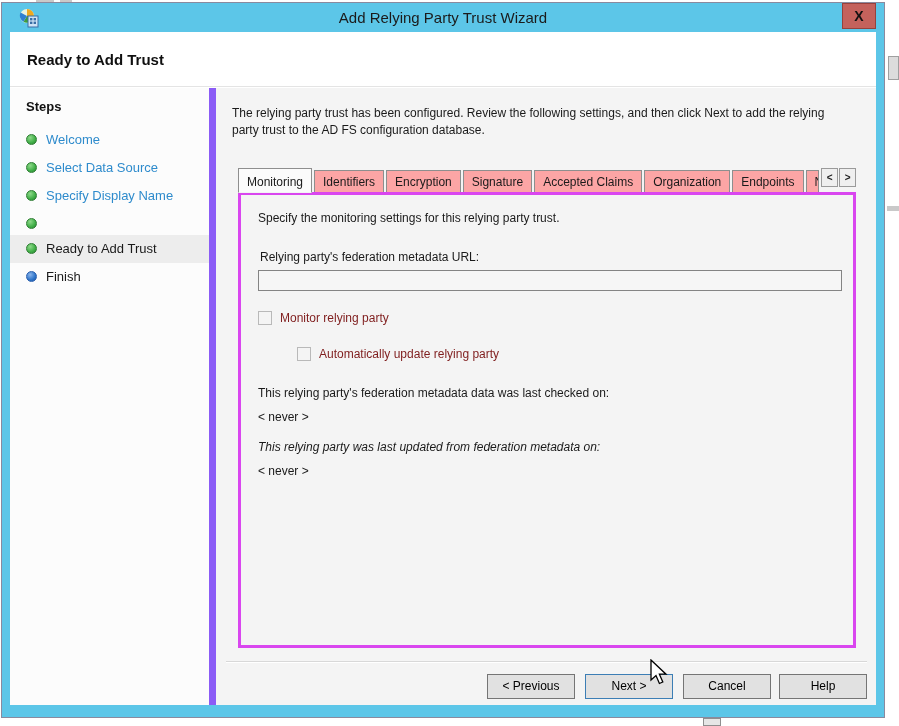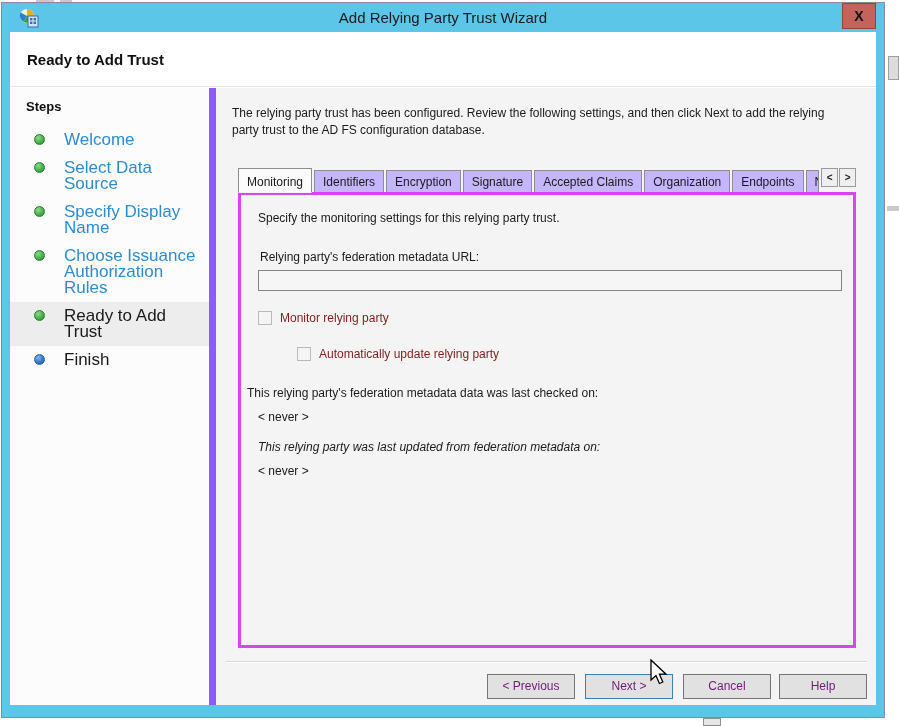--- a/index.html
+++ b/index.html
@@ -28,38 +28,38 @@
                 padding:19px 0 0 17px; }
   .wiz-header h1 { font-size:15px; font-weight:bold; color:#101010; }
 
   
   .main { position:absolute; top:56px; bottom:0; left:0; right:0; display:flex; }
 
   .sidebar { width:206px; background:#fcfcfc; border-right:7px solid #8b5cf6;
              padding-top:11px; flex-shrink:0; }
   .steps-heading { font-size:13px; font-weight:bold; color:#111;
                    padding:0 0 12px 16px; }
-  .step { display:flex; gap:19px; padding:6px 4px 6px 24px; font-size:17px;
+  .step { display:flex; gap:9px; padding:6px 4px 6px 16px; font-size:13px;
           line-height:16px; align-items:flex-start; }
   .dot { width:11px; height:11px; border-radius:50%; flex-shrink:0; margin-top:2px; }
   .dot.green { background:radial-gradient(circle at 35% 30%, #8fd98a, #3fae46 60%, #2c8032); border:1px solid #2e7d33; }
   .dot.blue  { background:radial-gradient(circle at 35% 30%, #8ab4ea, #2e74c9 60%, #1f54a0); border:1px solid #2a5fae; }
   .step.link span.lbl { color:#2e8bcc; }
   .step.current { background:#ededed; }
   .step.current span.lbl, .step.pending span.lbl { color:#1a1a1a; }
   .step span.lbl { max-width:150px; }
 
   .content { position:relative; flex:1; background:#f4f4f4; }
   .intro { position:absolute; left:16px; top:17px; width:616px;
            font-size:12px; line-height:1.4; color:#1a1a1a; }
 
   
   .tabs-area { position:absolute; left:22px; top:79px; width:618px; }
   .tabrow { position:relative; display:flex; align-items:flex-end; height:25px; }
-  .tab { background:#c4b5fd; border:1px solid #8e8e8e; border-bottom:none;
+  .tab { background:#fca5a5; border:1px solid #8e8e8e; border-bottom:none;
          font-size:12px; color:#1a1a1a; padding:4px 8px 3px 8px; height:22px;
          margin-right:2px; white-space:nowrap; }
   .tab.active { background:#fbfbfb; height:25px; padding-top:6px;
                 position:relative; z-index:3; border-bottom:1px solid #f4f4f4;
                 margin-bottom:-1px; }
   .tab.truncated { width:15px; overflow:hidden; padding-right:0; margin-right:1px; }
   .tab-scroll { width:22px; height:19px; background:#efefef; border:1px solid #9a9a9a;
                 font-size:10px; font-weight:bold; color:#222; text-align:center;
                 line-height:17px; margin-left:1px; align-self:flex-start; margin-top:1px; }
   .panel { position:relative; width:618px; height:456px; background:#f4f4f4;
@@ -72,21 +72,21 @@
   .cb-row { position:absolute; display:flex; gap:8px; align-items:flex-end;
             font-size:12px; color:#7f1d1d; }
   .checkbox { width:14px; height:14px; background:#f4f4f4; border:1px solid #b9b9b9;
               flex-shrink:0; }
 
   
   .footer-divider { position:absolute; left:10px; right:9px; top:573px; height:2px;
                     border-top:1px solid #d8d8d8; border-bottom:1px solid #ffffff; }
   .btn-row { position:absolute; top:586px; right:9px; display:flex; }
   .btn { width:88px; height:25px; background:#e1e1e1; border:1px solid #757575;
-         font-size:12px; color:#701a75; text-align:center; line-height:23px; }
+         font-size:12px; color:#000000; text-align:center; line-height:23px; }
   .btn.default { border:1px solid #3c7eb5; }
   .gap10 { margin-right:10px; } .gap8 { margin-right:8px; }
 
   .cursor { position:absolute; left:650px; top:659px; z-index:50; }
 </style>
 </head>
 <body>
 
 <div class="artifact" style="left:36px; top:0; width:18px; height:3px;"></div>
 <div class="artifact" style="left:60px; top:0; width:12px; height:3px;"></div>
@@ -129,21 +129,20 @@
         <div class="step link">
           <span class="dot green"></span>
           <span class="lbl">Select Data Source</span>
         </div>
         <div class="step link">
           <span class="dot green"></span>
           <span class="lbl">Specify Display Name</span>
         </div>
         <div class="step link">
           <span class="dot green"></span>
-          <span class="lbl">Choose Issuance Authorization Rules</span>
         </div>
         <div class="step current">
           <span class="dot green"></span>
           <span class="lbl">Ready to Add Trust</span>
         </div>
         <div class="step pending">
           <span class="dot blue"></span>
           <span class="lbl">Finish</span>
         </div>
       </div>
@@ -173,21 +172,21 @@
 
             <div class="cb-row" style="left:17px; top:116px;">
               <span class="checkbox"></span>
               <span>Monitor relying party</span>
             </div>
             <div class="cb-row" style="left:56px; top:152px;">
               <span class="checkbox"></span>
               <span>Automatically update relying party</span>
             </div>
 
-            <div class="text" style="left:6px; top:191px;">This relying party's federation metadata data was last checked on:</div>
+            <div class="text" style="left:17px; top:191px;">This relying party's federation metadata data was last checked on:</div>
             <div class="text" style="left:17px; top:215px;">&lt; never &gt;</div>
             <div class="text" style="left:17px; top:245px;font-style:italic;">This relying party was last updated from federation metadata on:</div>
             <div class="text" style="left:17px; top:269px;">&lt; never &gt;</div>
           </div>
         </div>
 
         <div class="footer-divider"></div>
 
         <div class="btn-row">
           <div class="btn gap10">&lt; Previous</div>

